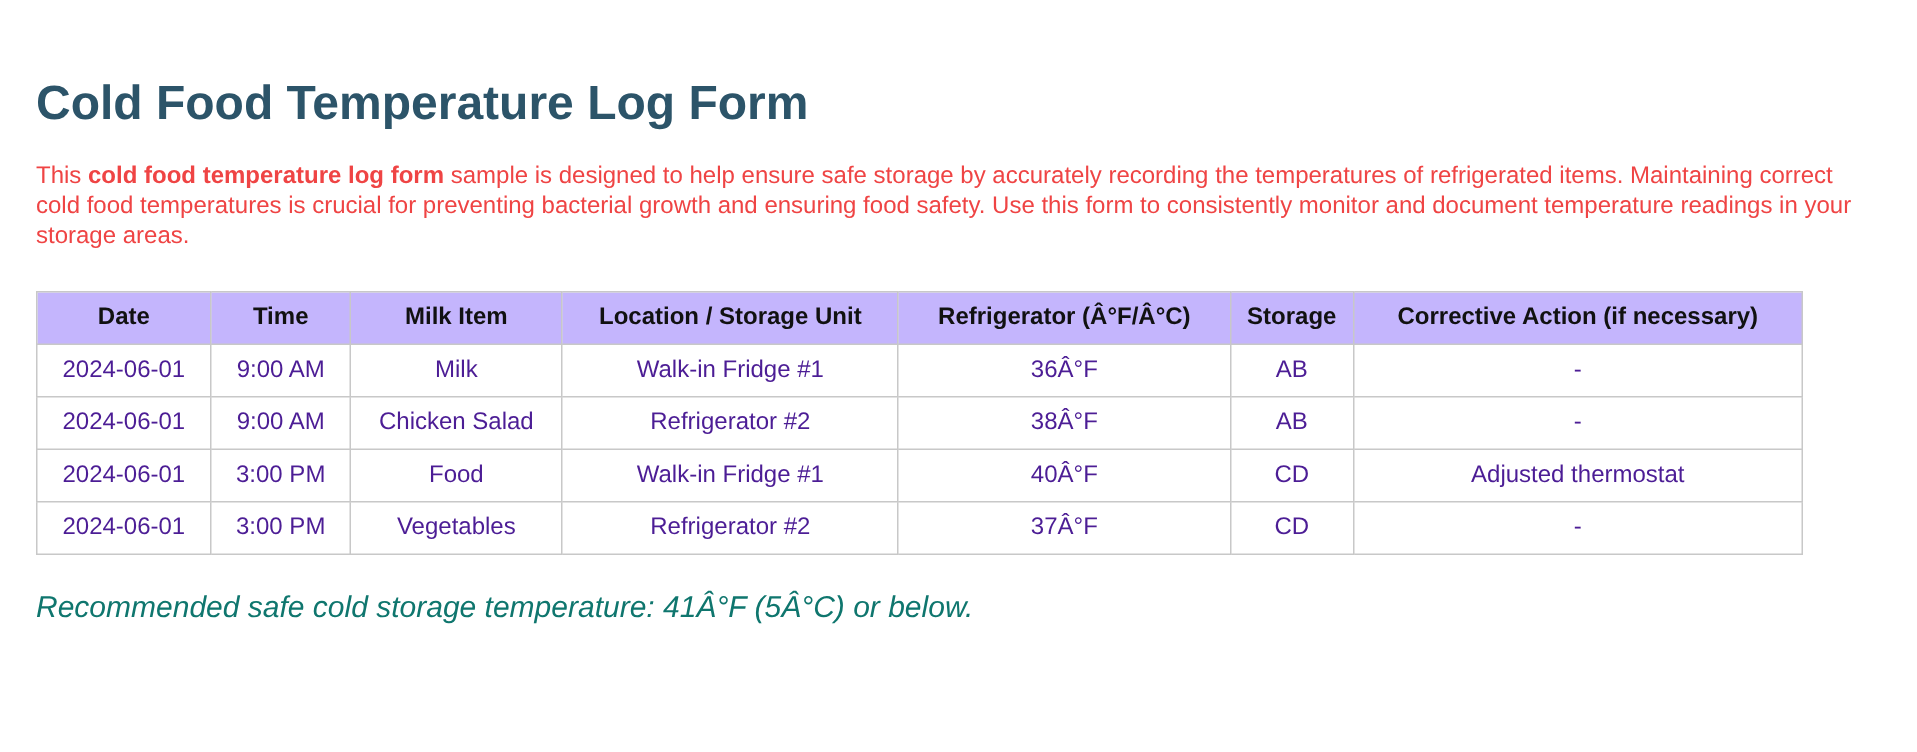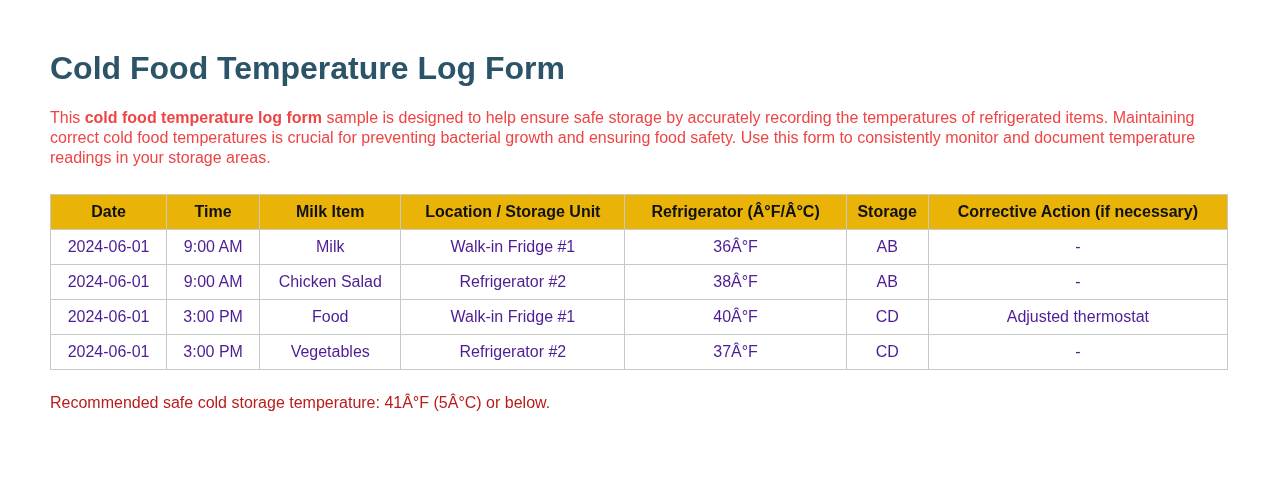--- a/index.html
+++ b/index.html
@@ -8,21 +8,21 @@
       background: #ffffff;
     }
     body {
       width: 1278px;
       height: 501px;
       font-family: "Liberation Sans", sans-serif;
       color: #111111;
       overflow: hidden;
     }
     .page {
-      padding: 0 50px;
+      padding: 0 24px;
     }
     h1 {
       margin: 0;
       padding-top: 49px;
       font-size: 32px;
       line-height: 38px;
       font-weight: bold;
       color: #2c5469;
     }
     .intro {
@@ -38,29 +38,30 @@
       border-collapse: collapse;
       font-size: 16px;
     }
     th, td {
       border: 1px solid #c8c8c8;
       text-align: center;
       padding: 0 8px;
       height: 34px;
     }
     th {
-      background: #eab308;
+      background: #c4b5fd;
       font-weight: bold;
       color: #111111;
     }
     td { color: #4c1d95; }
     .note {
       margin: 24px 0 0 0;
-      font-size: 16px;
-      color: #b91c1c;
+      font-size: 20px;
+      font-style: italic;
+      color: #0f766e;
     }
   </style>
 </head>
 <body>
 
 <div class="page">
   <h1>Cold Food Temperature Log Form</h1>
 
   <p class="intro"><span>This </span><b>cold food temperature log form</b><span> sample is designed to help ensure safe storage by accurately recording the temperatures of refrigerated items. Maintaining correct cold food temperatures is crucial for preventing bacterial growth and ensuring food safety. Use this form to consistently monitor and document temperature readings in your storage areas.</span></p>
 

